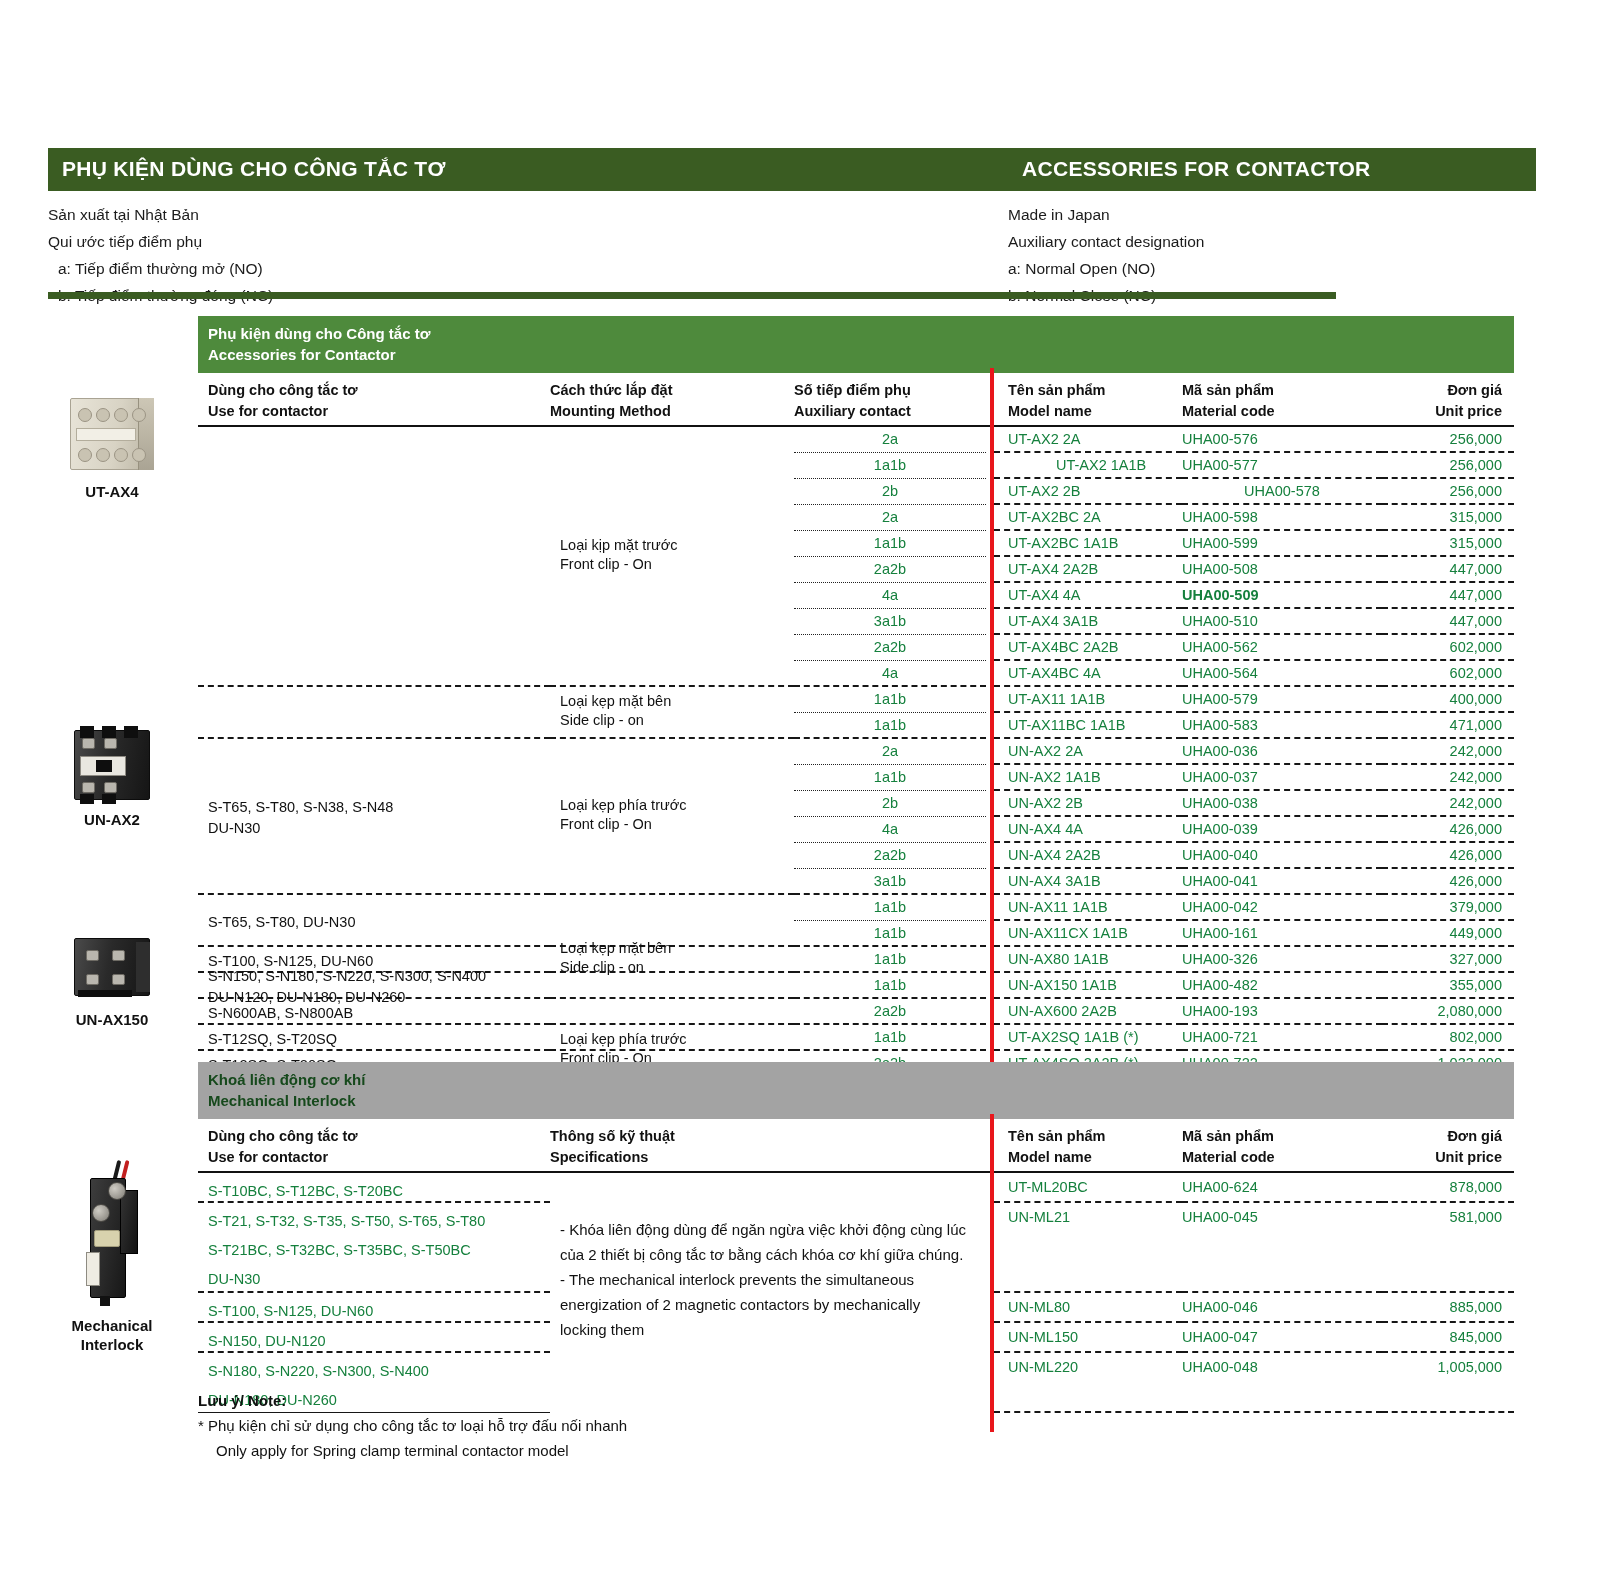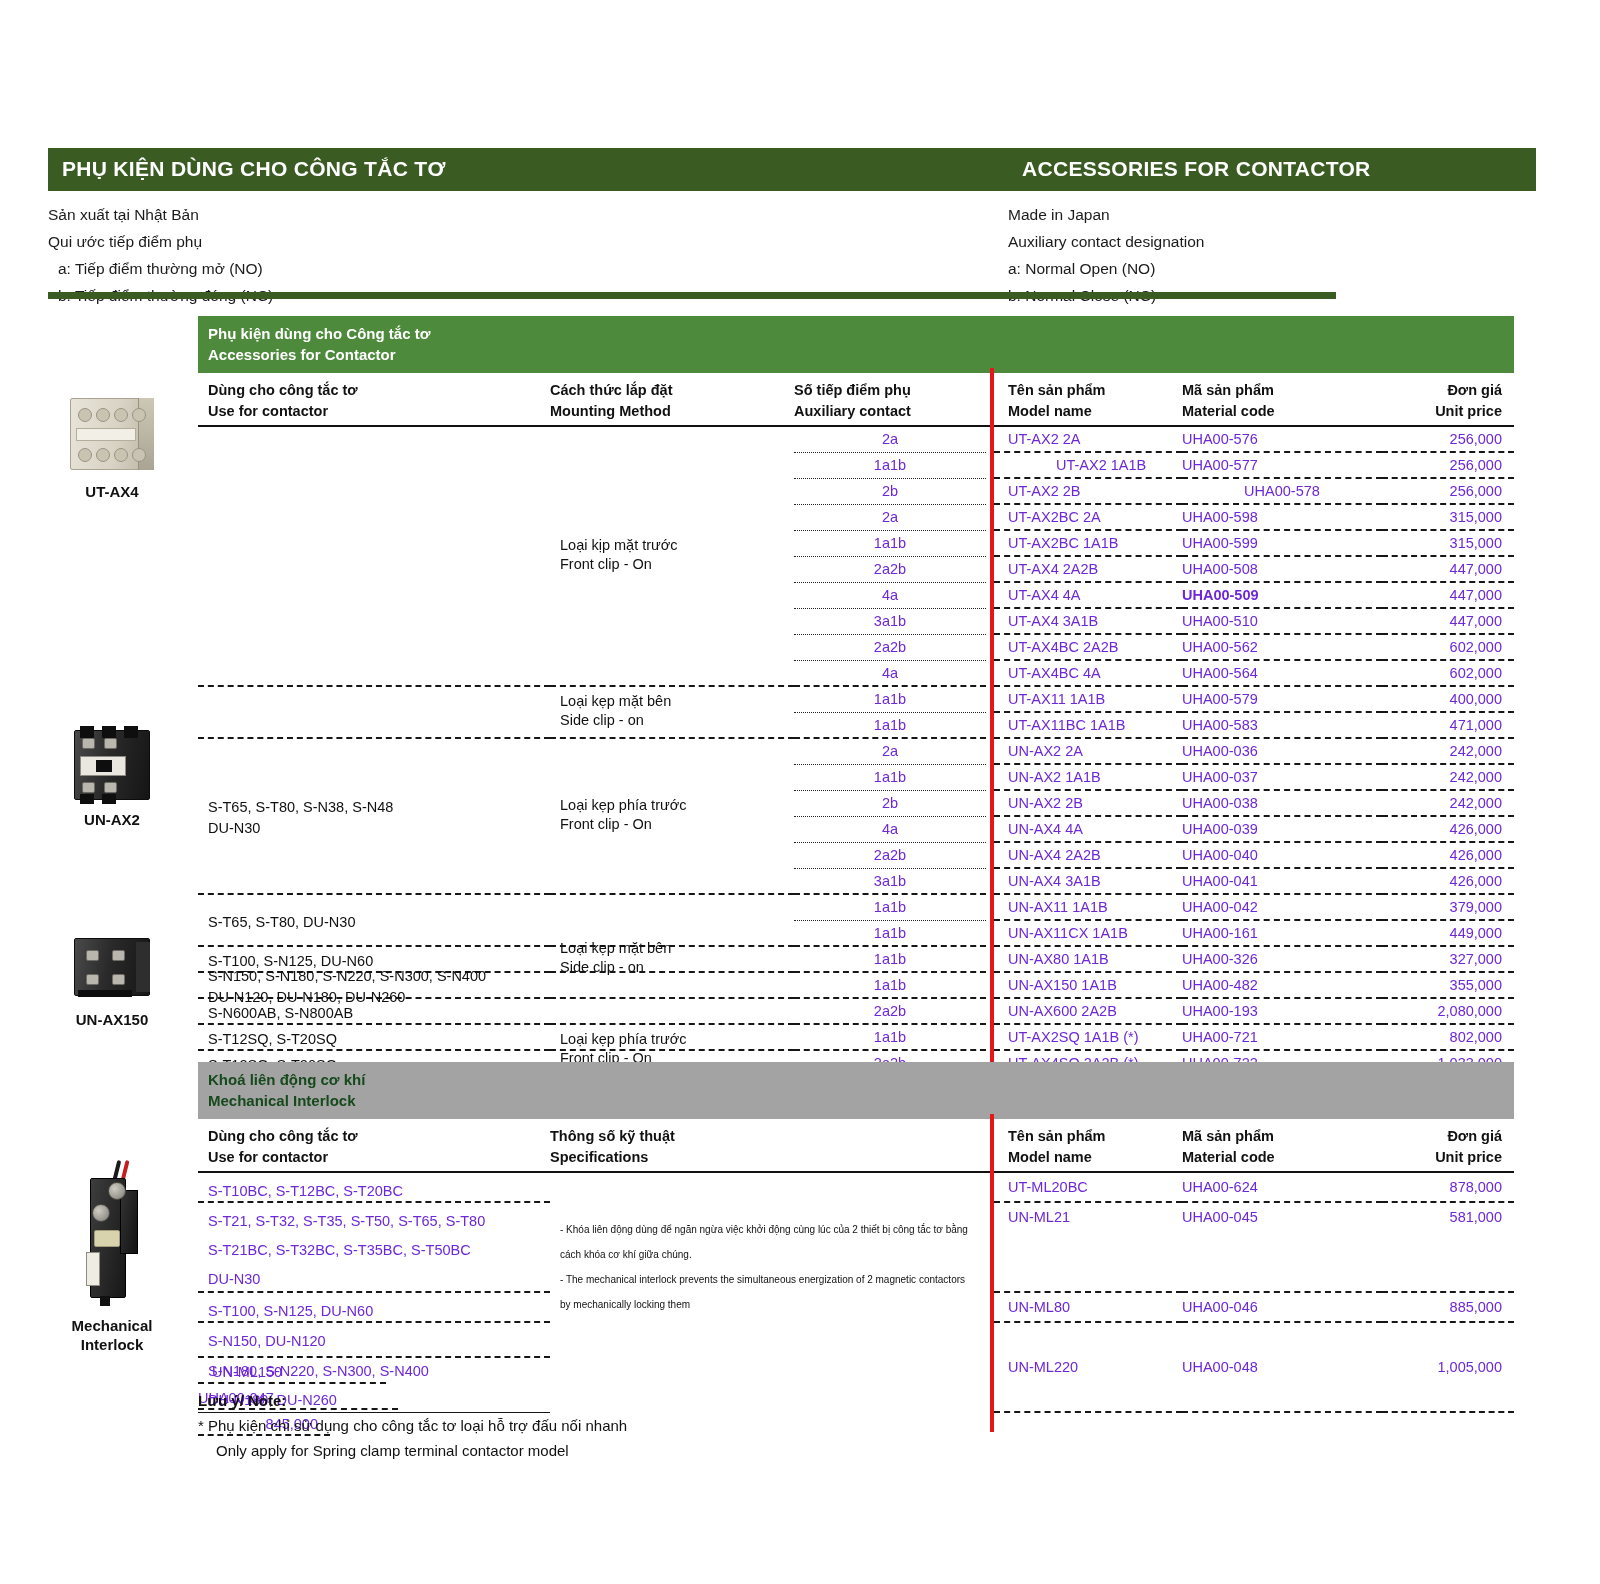--- a/index.html
+++ b/index.html
@@ -128,41 +128,41 @@
   .c-model { width:188px; padding-left:14px; }
   .c-mat   { width:200px; }
   .c-price { width:132px; text-align:right; padding-right:12px; }
 
   .colhdr { font-weight:bold; font-size:14.5px; line-height:21px; padding-top:7px; padding-bottom:3px; }
   .colhdr .c-aux { text-align:left; }
   .colhdr .c-price { text-align:right; }
 
   .ul-solid { border-bottom:2.5px solid #111; }
 
-  .data { font-size:14.5px; color:#6d28d9; }
+  .data { font-size:14.5px; color:#15803d; }
 
   
   .sep-dot  { border-bottom:1.6px dotted #222; }
   .sep-dash { border-bottom:2px dashed #161616; }
   .sep-none { border-bottom:none; }
   .sep-solid{ border-bottom:1.6px solid #161616; }
 
   .redline {
     position:absolute; width:3.5px; background:#e8161b;
   }
 
   .txt { line-height:19px; }
   .nowrap { white-space:nowrap; }
 
   .note { position:absolute; left:198px; font-size:15px; line-height:25px; }
   .note b { font-weight:bold; }
   .note .ind { padding-left:18px; }
 
   .spec-txt {
-    font-size:10px; line-height:25px; padding-right:22px;
+    font-size:15px; line-height:25px; padding-right:22px;
   }
 </style>
 </head>
 <body>
 
 <div class="hdr-wrap">
   <div class="hdr-bars">
     <div class="hdr-bar left">PHỤ KIỆN DÙNG CHO CÔNG TẮC TƠ</div>
     <div class="hdr-bar right">ACCESSORIES FOR CONTACTOR</div>
   </div>
@@ -836,21 +836,21 @@
         <div class="cell c-model sep-dash">
           <div class="txt" style="padding-top: 5px;">UN-ML80</div>
         </div>
         <div class="cell c-mat sep-dash">
           <div class="txt" style="padding-top: 5px;">UHA00-046</div>
         </div>
         <div class="cell c-price sep-dash">
           <div class="txt" style="padding-top: 5px;">885,000</div>
         </div>
       </div>
-      <div class="row data" style="height: 30px; flex-direction: column;">
+      <div class="row data" style="height: 30px;">
         <div class="cell c-use sep-dash">
           <div style="padding-top: 4px;">
             <div class="nowrap" style="line-height: 29px;">S-N150, DU-N120</div>
           </div>
         </div>
         <div class="cell" style="width: 436px;"></div>
         <div class="cell c-gap"></div>
         <div class="cell c-model sep-dash">
           <div class="txt" style="padding-top: 5px;">UN-ML150</div>
         </div>

